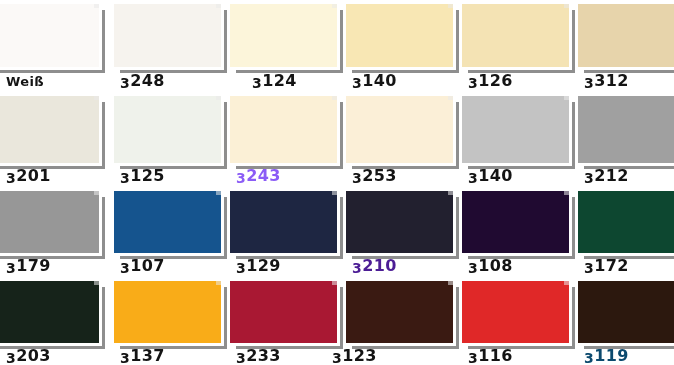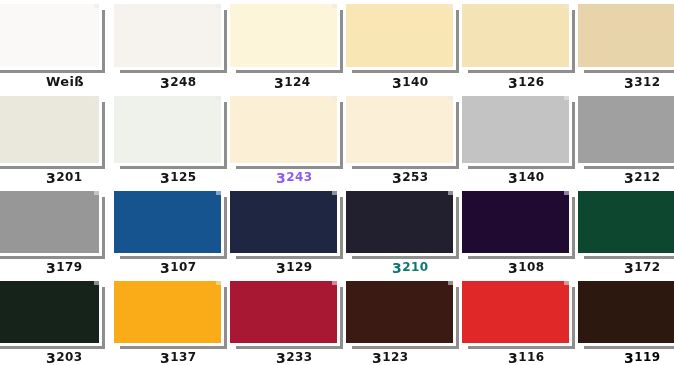--- a/index.html
+++ b/index.html
@@ -72,30 +72,29 @@
   .swatch-label {
     position: absolute;
     left: 0;
     white-space: nowrap;
     color: #141414;
     font-family: "DejaVu Sans", sans-serif;
     font-size: 13px;
     font-weight: 700;
     letter-spacing: .4px;
     line-height: 14px;
-    margin-left: 40px;
   }
   
   .swatch-label .lead {
     font-size: 14px;
     position: relative;
     top: 1px;
   }
   .swatch-label .rest {
-    font-size: 12px;
+    font-size: 16px;
     position: relative;
     top: -1px;
   }
   .swatch-label.word .lead,
   .swatch-label.word .rest {
     font-size: 13px;
     top: 0;
   }
 </style>
 </head>
@@ -118,21 +117,21 @@
       </div>
     </div>
     <div class="swatch-label" style="color: rgb(20, 20, 20); left: 120px; top: 75px;"><span class="lead">3</span><span class="rest">248</span></div>
     <div class="swatch-cell" style="left: 230px; top: 4px; width: 107px; height: 63px;">
       <div class="swatch-shadow" style="background: rgb(142, 142, 142);"></div>
       <div class="swatch-gap"></div>
       <div class="swatch-color" title="3124" style="background: rgb(252, 245, 218);">
         <div class="swatch-notch"></div>
       </div>
     </div>
-    <div class="swatch-label" style="color: rgb(20, 20, 20); left: 234px; top: 75px;"><span class="lead">3</span><span class="rest">124</span></div>
+    <div class="swatch-label" style="color: rgb(20, 20, 20); left: 252px; top: 75px;"><span class="lead">3</span><span class="rest">124</span></div>
     <div class="swatch-cell" style="left: 346px; top: 4px; width: 107px; height: 63px;">
       <div class="swatch-shadow" style="background: rgb(142, 142, 142);"></div>
       <div class="swatch-gap"></div>
       <div class="swatch-color" title="3101" style="background: rgb(248, 231, 180);">
         <div class="swatch-notch"></div>
       </div>
     </div>
     <div class="swatch-label" style="color: rgb(20, 20, 20); left: 352px; top: 75px;"><span class="lead">3</span><span class="rest">140</span></div>
     <div class="swatch-cell" style="left: 462px; top: 4px; width: 107px; height: 63px;">
       <div class="swatch-shadow" style="background: rgb(142, 142, 142);"></div>
@@ -218,21 +217,21 @@
       </div>
     </div>
     <div class="swatch-label" style="color: rgb(20, 20, 20); left: 236px; top: 260px;"><span class="lead">3</span><span class="rest">129</span></div>
     <div class="swatch-cell" style="left: 346px; top: 191px; width: 107px; height: 62px;">
       <div class="swatch-shadow" style="background: rgb(142, 142, 142);"></div>
       <div class="swatch-gap"></div>
       <div class="swatch-color" title="3210" style="background: rgb(34, 32, 47);">
         <div class="swatch-notch"></div>
       </div>
     </div>
-    <div class="swatch-label" style="color: #0f766e; left: 352px; top: 260px;"><span class="lead">3</span><span class="rest">210</span></div>
+    <div class="swatch-label" style="color: #4c1d95; left: 352px; top: 260px;"><span class="lead">3</span><span class="rest">210</span></div>
     <div class="swatch-cell" style="left: 462px; top: 191px; width: 107px; height: 62px;">
       <div class="swatch-shadow" style="background: rgb(142, 142, 142);"></div>
       <div class="swatch-gap"></div>
       <div class="swatch-color" title="3108" style="background: rgb(32, 10, 49);">
         <div class="swatch-notch"></div>
       </div>
     </div>
     <div class="swatch-label" style="color: rgb(20, 20, 20); left: 468px; top: 260px;"><span class="lead">3</span><span class="rest">108</span></div>
     <div class="swatch-cell" style="left: 578px; top: 191px; width: 107px; height: 62px;">
       <div class="swatch-shadow" style="background: rgb(142, 142, 142);"></div>
@@ -278,14 +277,14 @@
       <div class="swatch-color" title="3116" style="background: rgb(224, 40, 40);">
         <div class="swatch-notch"></div>
       </div>
     </div>
     <div class="swatch-label" style="color: rgb(20, 20, 20); left: 468px; top: 350px;"><span class="lead">3</span><span class="rest">116</span></div>
     <div class="swatch-cell" style="left: 578px; top: 281px; width: 107px; height: 62px;">
       <div class="swatch-shadow" style="background: rgb(142, 142, 142);"></div>
       <div class="swatch-gap"></div>
       <div class="swatch-color" title="3119" style="background: rgb(44, 24, 14);"></div>
     </div>
-    <div class="swatch-label" style="color: #000000; left: 584px; top: 350px;"><span class="lead">3</span><span class="rest">119</span></div>
+    <div class="swatch-label" style="color: #0c4a6e; left: 584px; top: 350px;"><span class="lead">3</span><span class="rest">119</span></div>
   </div>
 
 </body></html>

